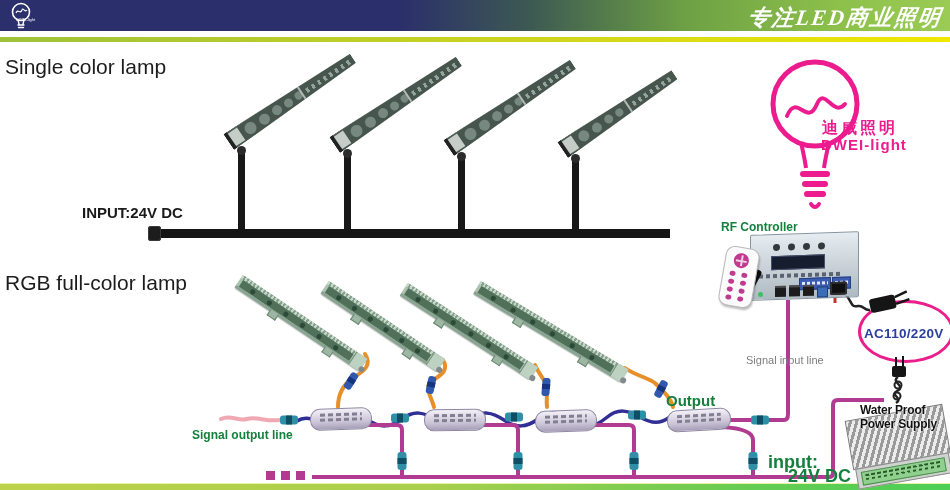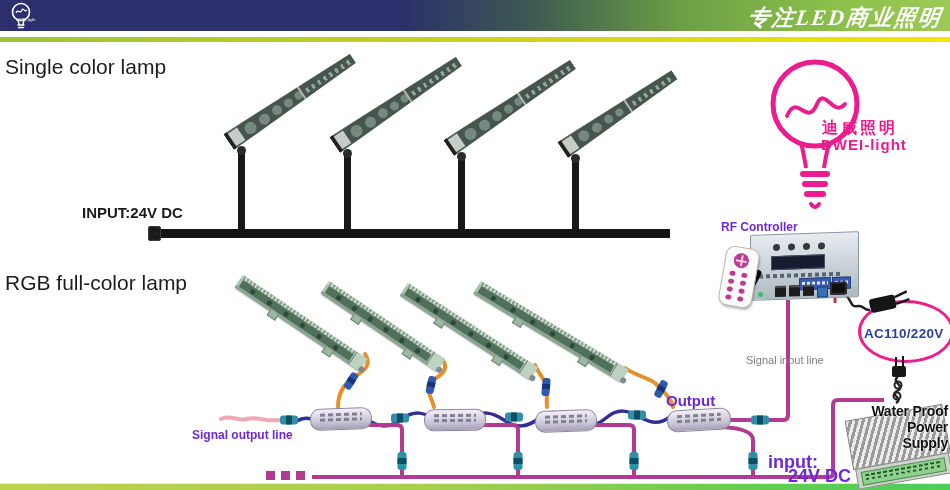--- a/index.html
+++ b/index.html
@@ -17,21 +17,21 @@
   .header-rule{left:0;top:37px;width:950px;height:5px;
     background:linear-gradient(90deg,#9ec23a 0%,#cdd41e 55%,#f0e800 100%);}
   .footer-rule{left:0;top:483px;width:950px;height:7px;
     background:linear-gradient(90deg,#bdd24b 0%,#a9cf4d 45%,#63cc52 80%,#4ccf55 100%);
     box-shadow:inset 0 1px 0 #e9f2a6;}
 
   
   .lbl-big{font-size:21px;color:#1c1c1c;}
   .lbl-warning{font-size:19px;color:#222;line-height:33px;}
   .lbl-qq{font-size:21px;font-weight:bold;color:#ee6aa7;letter-spacing:.5px;}
-  .lbl-bold-sm{font-weight:bold;color:#6d28d9;}
+  .lbl-bold-sm{font-weight:bold;color:#15803d;}
 
   
   .bus{left:157px;top:229px;width:513px;height:9px;background:#151515;z-index:2;}
   .bus-cap{left:148px;top:226px;width:13px;height:15px;background:#1c1c1c;border-radius:3px;
     box-shadow:inset 0 0 0 1px #3a3a3a;z-index:2;}
   .pole{width:7px;background:#181818;z-index:2;}
   .joint{width:9px;height:9px;border-radius:50%;background:#2b2b2b;z-index:2;}
   .lamp{width:150px;height:19px;transform-origin:0 100%;transform:rotate(-34deg);z-index:2;
     background:#47554f;clip-path:polygon(0 0,100% 22%,100% 78%,0 100%);
     box-shadow:inset 0 1px 0 #6a7870;}
@@ -91,22 +91,22 @@
   .ac-text{left:864px;top:326px;font-size:13.5px;font-weight:bold;color:#2b3f9e;z-index:3;letter-spacing:.3px;}
   .psu{left:850px;top:412px;width:97px;height:70px;transform:rotate(-10deg);z-index:2;}
   .psu .fins{position:absolute;left:0;top:0;width:100%;height:48px;border:1px solid #7a7a7a;
     background:repeating-linear-gradient(115deg,#ececec 0 3px,#9a9a9a 3px 6px);}
   .psu .front{position:absolute;left:2px;top:49px;width:93px;height:19px;background:#cfd3cf;border:1px solid #8a8a8a;}
   .psu .label{position:absolute;left:4px;top:3px;width:83px;height:12px;background:#8fd08f;border:1px solid #4e8a4e;}
   .psu .label i{position:absolute;left:3px;right:3px;top:2px;height:2px;
     background:repeating-linear-gradient(90deg,#275a27 0 4px,transparent 4px 6px);}
   .psu .label u{position:absolute;left:3px;right:3px;top:6px;height:2px;
     background:repeating-linear-gradient(90deg,#275a27 0 3px,transparent 3px 6px);}
-  .wps-label{left:860px;top:403px;width:88px;font-size:14px;font-weight:bold;color:#101010;z-index:3;
-    letter-spacing:-.2px;text-shadow:0 0 2px #fff,0 0 2px #fff;text-align:right;}
+  .wps-label{left:860px;top:403px;width:88px;font-size:12px;font-weight:bold;color:#101010;z-index:3;
+    letter-spacing:-.2px;text-shadow:0 0 2px #fff,0 0 2px #fff;}
 
   
   .brand-cn{left:822px;top:118px;font-size:16px;font-weight:bold;color:#ec1c8e;letter-spacing:3px;z-index:3;}
   .brand-en{left:821px;top:136px;font-size:15px;font-weight:bold;color:#ec1c8e;letter-spacing:1px;z-index:3;}
   .hlogo-en{left:16px;top:17px;font-size:4px;color:#fff;z-index:3;}
 </style>
 </head>
 <body>
 
 <div class="stage">

